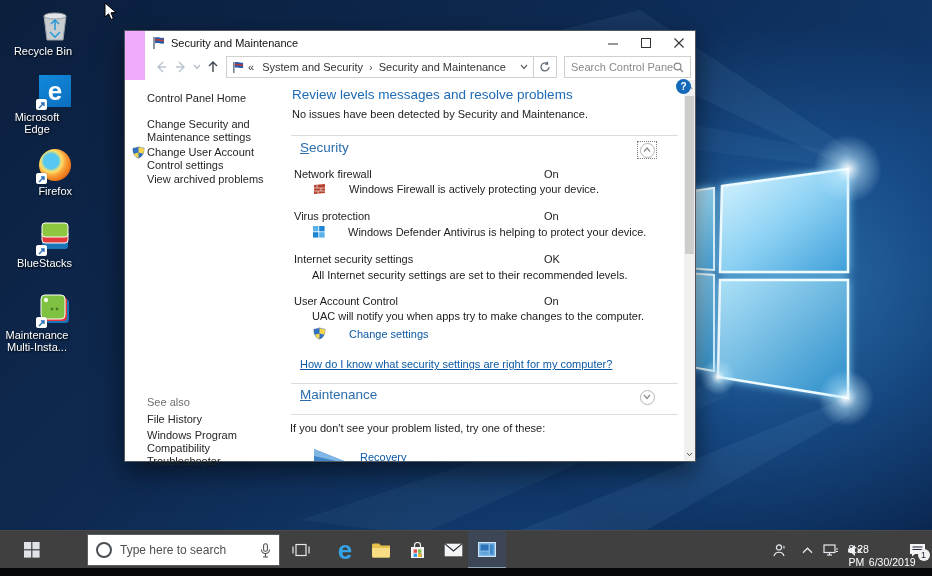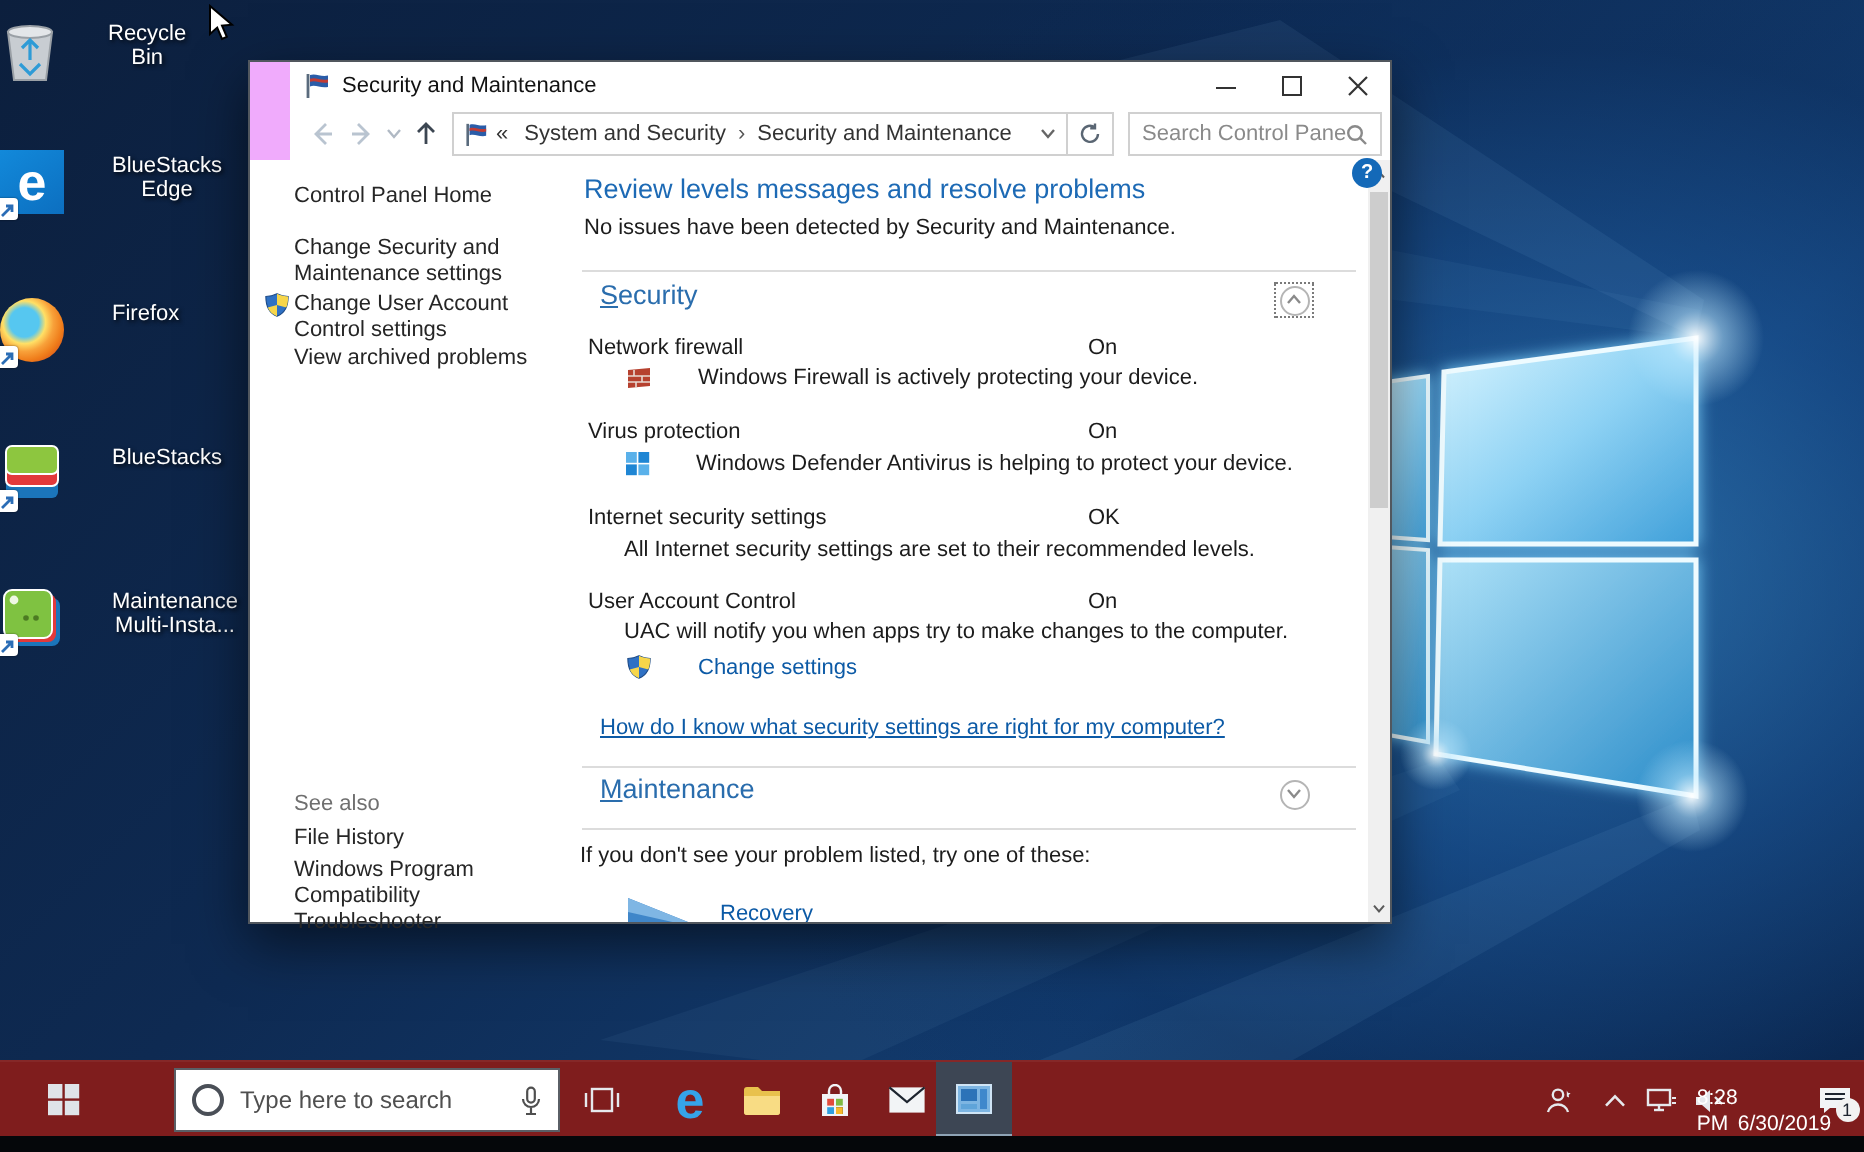--- a/index.html
+++ b/index.html
@@ -11,21 +11,21 @@
     background:
       radial-gradient(ellipse 620px 480px at 84% 50%, rgba(62,150,214,.55) 0%, rgba(30,96,168,.45) 30%, rgba(10,45,95,.25) 55%, rgba(0,0,0,0) 75%),
       linear-gradient(135deg, #0c1f3d 0%, #0e2a52 40%, #123b6e 70%, #0a2348 100%);
   }
   .wallpaper svg { position:absolute; inset:0; }
 
   
   .cursor { position:absolute; left:104px; top:2px; z-index:60; }
 
   
-  .desk-icon { position:absolute; left:0; width:72px; display:flex; flex-direction:row; align-items:flex-start; z-index:2;gap:24px; }
+  .desk-icon { position:absolute; left:0; width:72px; display:flex; flex-direction:column; align-items:flex-end; z-index:2; }
   .desk-icon .glyph { width:34px; height:34px; position:relative; display:flex; align-items:center; justify-content:center; }
   .desk-icon .lbl { margin-top:3px; font-size:11px; line-height:12px; color:#fff; text-align:center; text-shadow:1px 1px 2px rgba(0,0,0,.9); max-width:70px; }
   .shortcut-badge { position:absolute; left:-2px; bottom:-2px; width:11px; height:11px; background:#fff; border-radius:2px; display:flex; align-items:center; justify-content:center; box-shadow:0 0 1px rgba(0,0,0,.6); }
 
   
   .window { position:absolute; left:124px; top:30px; width:572px; height:432px; background:#f0abfc; z-index:10;
     border:1px solid #51575e; box-shadow:0 10px 26px rgba(0,0,0,.55);padding-left:20px; }
   .titlebar { height:23px; display:flex; align-items:center; padding-left:7px; background:#fff; }
   .titlebar .t-label { font-size:11px; color:#111; margin-left:6px; }
   .win-controls { margin-left:auto; display:flex; height:100%; }
@@ -64,21 +64,21 @@
   .focus-dotted { border:1px dotted #7a7a7a; }
   .chev-circle { width:15px; height:15px; border:1px solid #b5b5b5; border-radius:50%; display:flex; align-items:center; justify-content:center; }
 
   .v-scroll { width:11px; flex:none; background:#f0f0f0; position:relative; }
   .v-scroll .arr { position:absolute; left:0; width:11px; height:14px; display:flex; align-items:center; justify-content:center; color:#5a5a5a; font-size:8px; }
   .v-scroll .thumb { position:absolute; left:1px; width:9px; top:16px; height:158px; background:#cdcdcd; }
 
   .help-btn { position:absolute; left:551px; top:48px; width:15px; height:15px; border-radius:50%; background:#1469b8; color:#fff; font-size:10px; font-weight:bold; display:flex; align-items:center; justify-content:center; z-index:5; }
 
   
-  .taskbar { position:absolute; left:0; top:530px; width:932px; height:38px; background:#7f1d1d; z-index:40; border-top:1px solid rgba(255,255,255,.05); }
+  .taskbar { position:absolute; left:0; top:530px; width:932px; height:38px; background:#404040; z-index:40; border-top:1px solid rgba(255,255,255,.05); }
   .tb-item { position:absolute; top:0; height:38px; display:flex; align-items:center; justify-content:center; }
   .tb-search { position:absolute; left:87px; top:3px; width:193px; height:32px; background:#fff; border:1px solid #5a5f66; display:flex; align-items:center; padding:0 8px; }
   .tb-search input { border:none; outline:none; flex:1; font-size:12px; color:#444; font-family:"Liberation Sans",sans-serif; width:10px; }
   .tb-search input::placeholder { color:#4f4f4f; }
   .cortana-ring { width:16px; height:16px; border:2px solid #4a4f57; border-radius:50%; flex:none; margin-right:8px; }
   .active-tile { position:absolute; left:468px; top:0; width:38px; height:38px; background:#3d4document654; background:#3d4654; display:flex; align-items:center; justify-content:center; border-bottom:2px solid #8fa3b5; }
   .tray-clock { position:absolute; left:856px; top:0; width:52px; height:38px; display:flex; flex-direction:row; align-items:flex-end; justify-content:center; color:#fff; font-size:10.5px; line-height:13px; }
   .badge { position:absolute; right:-4px; bottom:-3px; width:12px; height:12px; border-radius:50%; background:#f2f2f2; color:#1d242f; font-size:9px; display:flex; align-items:center; justify-content:center; }
   .bottom-strip { position:absolute; left:0; top:568px; width:932px; height:8px; background:#05070a; z-index:45; }
 
@@ -142,21 +142,21 @@
 
 <div class="desk-icon" style="top:74px">
   <span class="glyph">
     <span style="width:32px;height:32px;background:linear-gradient(145deg,#1289da,#0c6fc0);display:flex;align-items:center;justify-content:center;font-size:26px;line-height:26px;color:#fff;font-weight:bold;">e</span>
     <span class="shortcut-badge">
       <svg width="8" height="8" viewBox="0 0 8 8">
           <path d="M1 7 L6 2 M3 2 h3 v3" stroke="#2a6db6" stroke-width="1.4" fill="none"></path>
         </svg>
     </span>
   </span>
-  <span class="lbl">BlueStacks Edge</span>
+  <span class="lbl">Microsoft Edge</span>
 </div>
 
 <div class="desk-icon" style="top:148px">
   <span class="glyph">
     <span style="width:32px;height:32px;border-radius:50%;background:radial-gradient(circle at 38% 38%, #56c7f0 0 26%, #ffe066 38%, #f8a13a 52%, #ef7c1a 68%, #d8521b 85%);"></span>
     <span class="shortcut-badge">
       <svg width="8" height="8" viewBox="0 0 8 8">
           <path d="M1 7 L6 2 M3 2 h3 v3" stroke="#2a6db6" stroke-width="1.4" fill="none"></path>
         </svg>
     </span>

